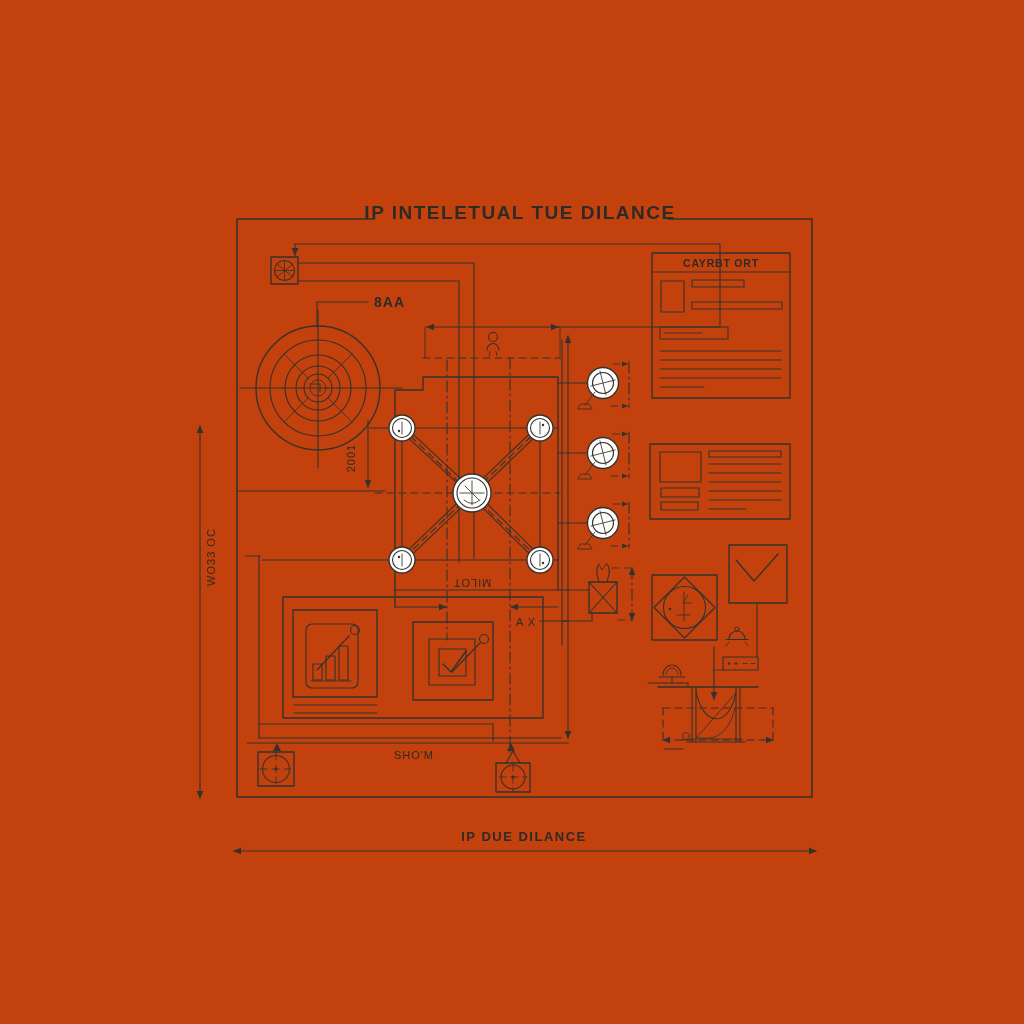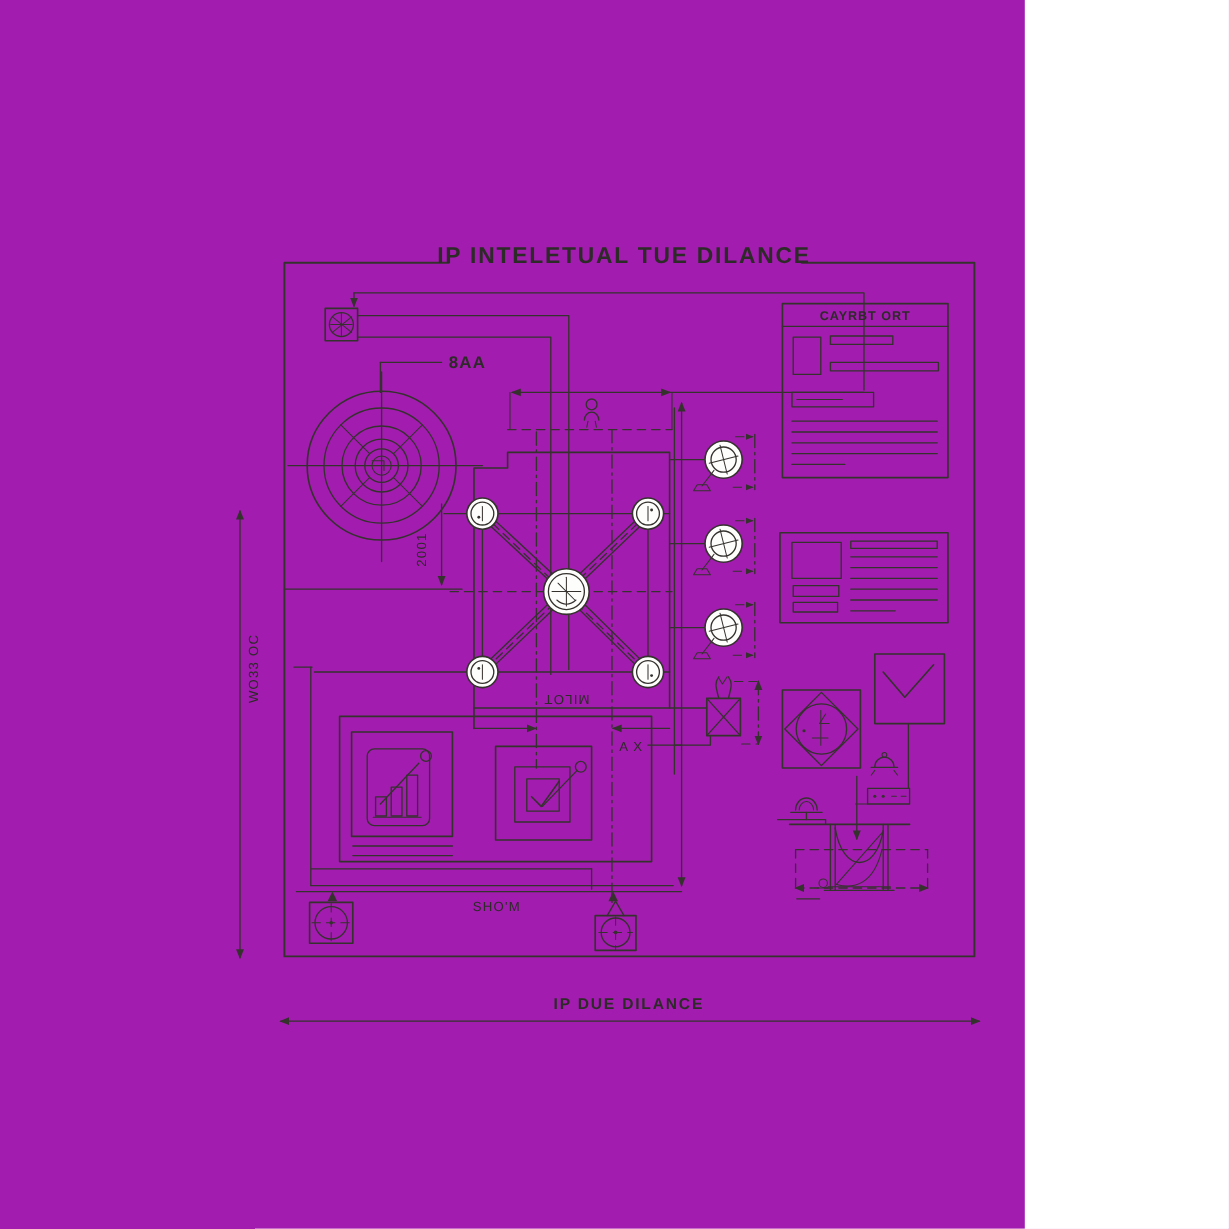--- a/index.html
+++ b/index.html
@@ -1,16 +1,16 @@
 <!DOCTYPE html>
 <html><head>
 <meta charset="utf-8">
 <style>
   html,body{margin:0;padding:0;background:#ffffff;width:1024px;height:1024px;overflow:hidden;}
-  .stage{position:relative;width:854px;height:1024px;background:#a21caf;}
+  .stage{position:relative;width:1024px;height:1024px;background:#c2410c;}
   svg{position:absolute;left:0;top:0;}
   .s{stroke:#35322e;fill:none;stroke-width:1.1;stroke-linecap:round;stroke-linejoin:round;}
   .s2{stroke-width:1.6;}
   .s15{stroke-width:1.35;}
   .thin{stroke-width:0.85;}
   .dash{stroke-dasharray:7 5;}
   .dd{stroke-dasharray:11 4 2 4;}
   .fw{fill:#fdfdfc;}
   .ink{fill:#35322e;stroke:none;}
   text{fill:#2d2b28;font-family:"Liberation Sans","DejaVu Sans",sans-serif;}

